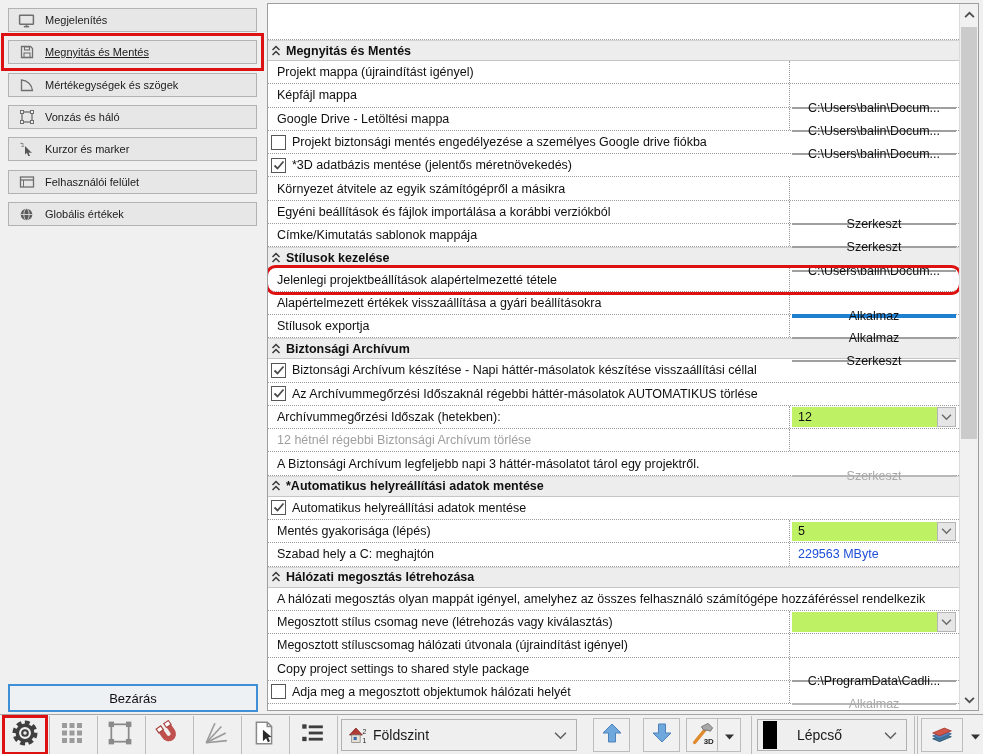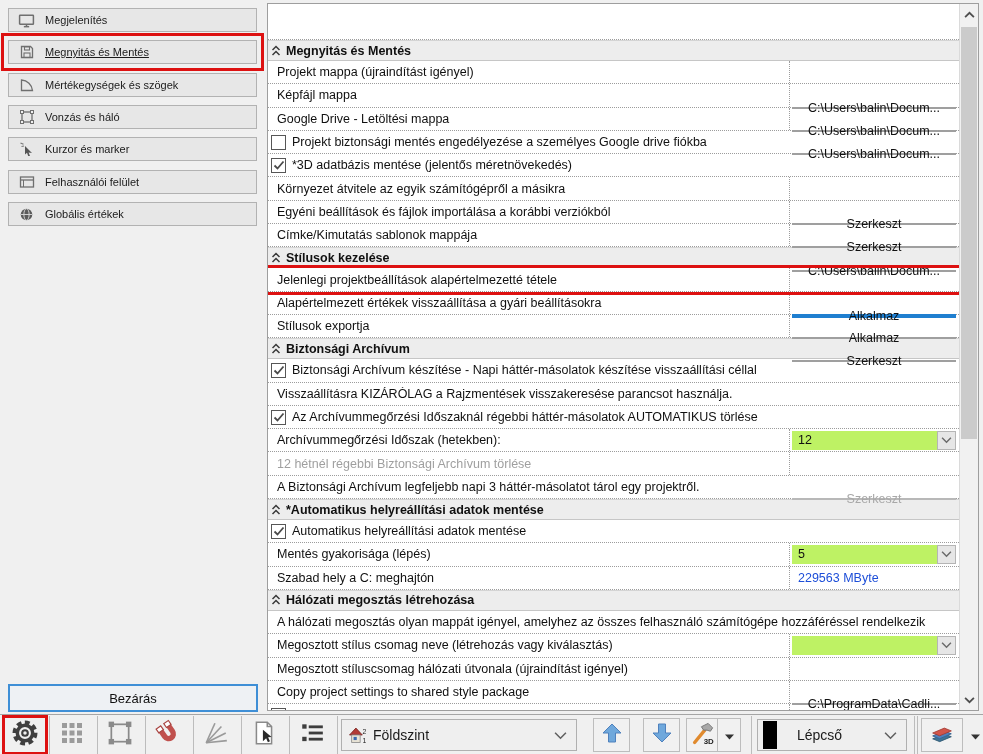--- a/index.html
+++ b/index.html
@@ -35,21 +35,21 @@
   .ctl{width:170px;flex:none;align-self:stretch;display:flex;align-items:stretch;
        padding:1.5px 3px 1.5px 2px;box-sizing:border-box;border-left:1px dotted #9c9c9c;}
   .ctlbtn{flex:1;background:#dcdcdc;border:1px solid #9f9f9f;display:flex;align-items:center;
        justify-content:center;font-size:12.5px;color:#101010;cursor:default;margin-top:44px;}
   .ctlbtn.dis{color:#a8a8a8;background:#e3e3e3;border-color:#b8b8b8;}
   .ctlbtn.hl{background:#dcecfb;border:2px solid #1f7fd0;}
   .ctldd{flex:1;position:relative;background:#bef264;display:flex;align-items:center;padding-left:6px;}
   .ddbox{position:absolute;right:0;top:0;bottom:0;width:19px;background:#e6e6e6;
        border:1px solid #b5b5b5;box-sizing:border-box;display:flex;align-items:center;justify-content:center;}
   .ctlval{flex:1;display:flex;align-items:center;padding-left:6px;color:#1d4ed8;}
-  .redbox{outline:3px solid #dd1111;position:relative;z-index:5;}
+  .redbox{outline:3px solid #dd1111;position:relative;z-index:5;border-radius:8px;}
   
   #scroll{position:absolute;right:0;top:0;bottom:0;width:19px;background:#f1f1f1;
        border-left:1px solid #dadada;box-sizing:border-box;}
   .sarrow{position:absolute;left:0;width:100%;height:19px;display:flex;align-items:center;justify-content:center;}
   .sarrow.up{top:1px;} .sarrow.down{bottom:1px;}
   #sthumb{position:absolute;left:1px;right:1px;top:23px;height:412px;background:#cbcbcb;}
   
   #toolbar{position:absolute;left:0;top:714px;width:983px;height:40px;background:#f0f0f0;
        border-top:1px solid #a5a5a5;box-sizing:border-box;}
   .tsep{position:absolute;top:1px;height:38px;width:1px;background:#bcbcbc;}
@@ -235,23 +235,20 @@
         <span class="plabel">Biztonsági Archívum</span>
       </div>
       <div class="prow cbrow">
         <span class="cb">
           <svg width="12" height="11" viewBox="0 0 12 11">
             <polyline points="1.5,5.5 4.5,8.5 10.5,1.5" fill="none" stroke="#4a4a4a" stroke-width="1.8"></polyline>
           </svg>
         </span>
         <span class="plabel">Biztonsági Archívum készítése - Napi háttér-másolatok készítése visszaállítási céllal</span>
       </div>
-      <div class="prow">
-        <span class="plabel">Visszaállításra KIZÁRÓLAG a Rajzmentések visszakeresése parancsot használja.</span>
-      </div>
       <div class="prow cbrow">
         <span class="cb">
           <svg width="12" height="11" viewBox="0 0 12 11">
             <polyline points="1.5,5.5 4.5,8.5 10.5,1.5" fill="none" stroke="#4a4a4a" stroke-width="1.8"></polyline>
           </svg>
         </span>
         <span class="plabel">Az Archívummegőrzési Időszaknál régebbi háttér-másolatok AUTOMATIKUS törlése</span>
       </div>
       <div class="prow">
         <span class="plabel">Archívummegőrzési Időszak (hetekben):</span>

